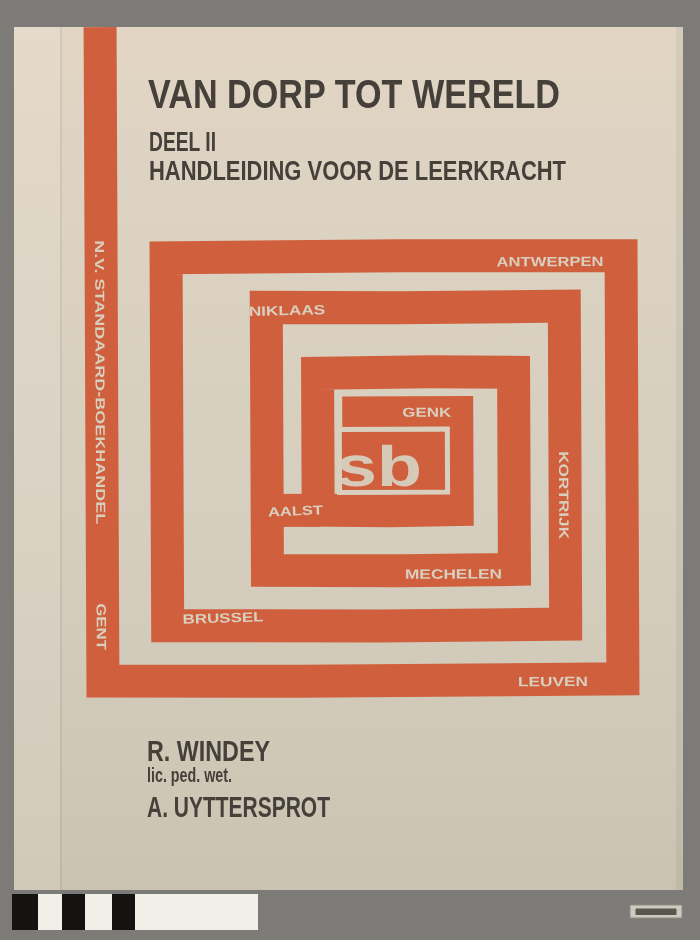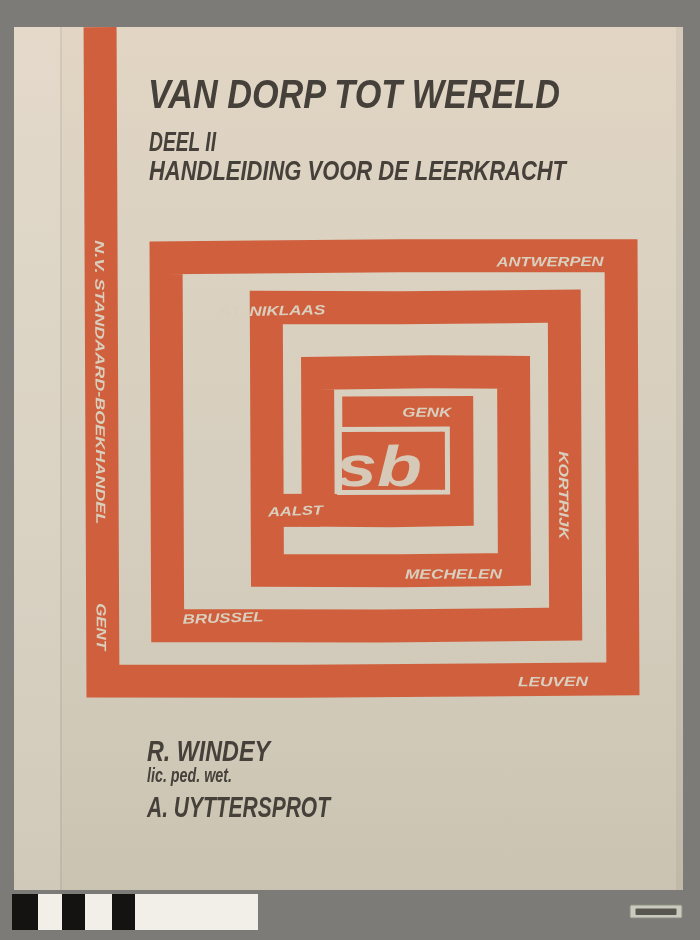--- a/index.html
+++ b/index.html
@@ -1,20 +1,19 @@
 <!DOCTYPE html>
 <html><head>
 <meta charset="utf-8">
 <style>
   html,body{margin:0;padding:0;background:#5f5e5b;}
   .stage{
     position:relative;width:700px;height:940px;overflow:hidden;
     background:#7dd3fc;
     font-family:"Liberation Sans", sans-serif;
-    font-style:italic;
   }
   svg{display:block;}
   text{font-family:"Liberation Sans", sans-serif;}
   .ink{fill:#45403a;font-weight:bold;}
   .cream-label{fill:#d8cfbe;font-weight:bold;}
   .orange-stroke{stroke:#d0603d;fill:none;}
   .orange-fill{fill:#d0603d;}
 </style>
 </head>
 <body>

